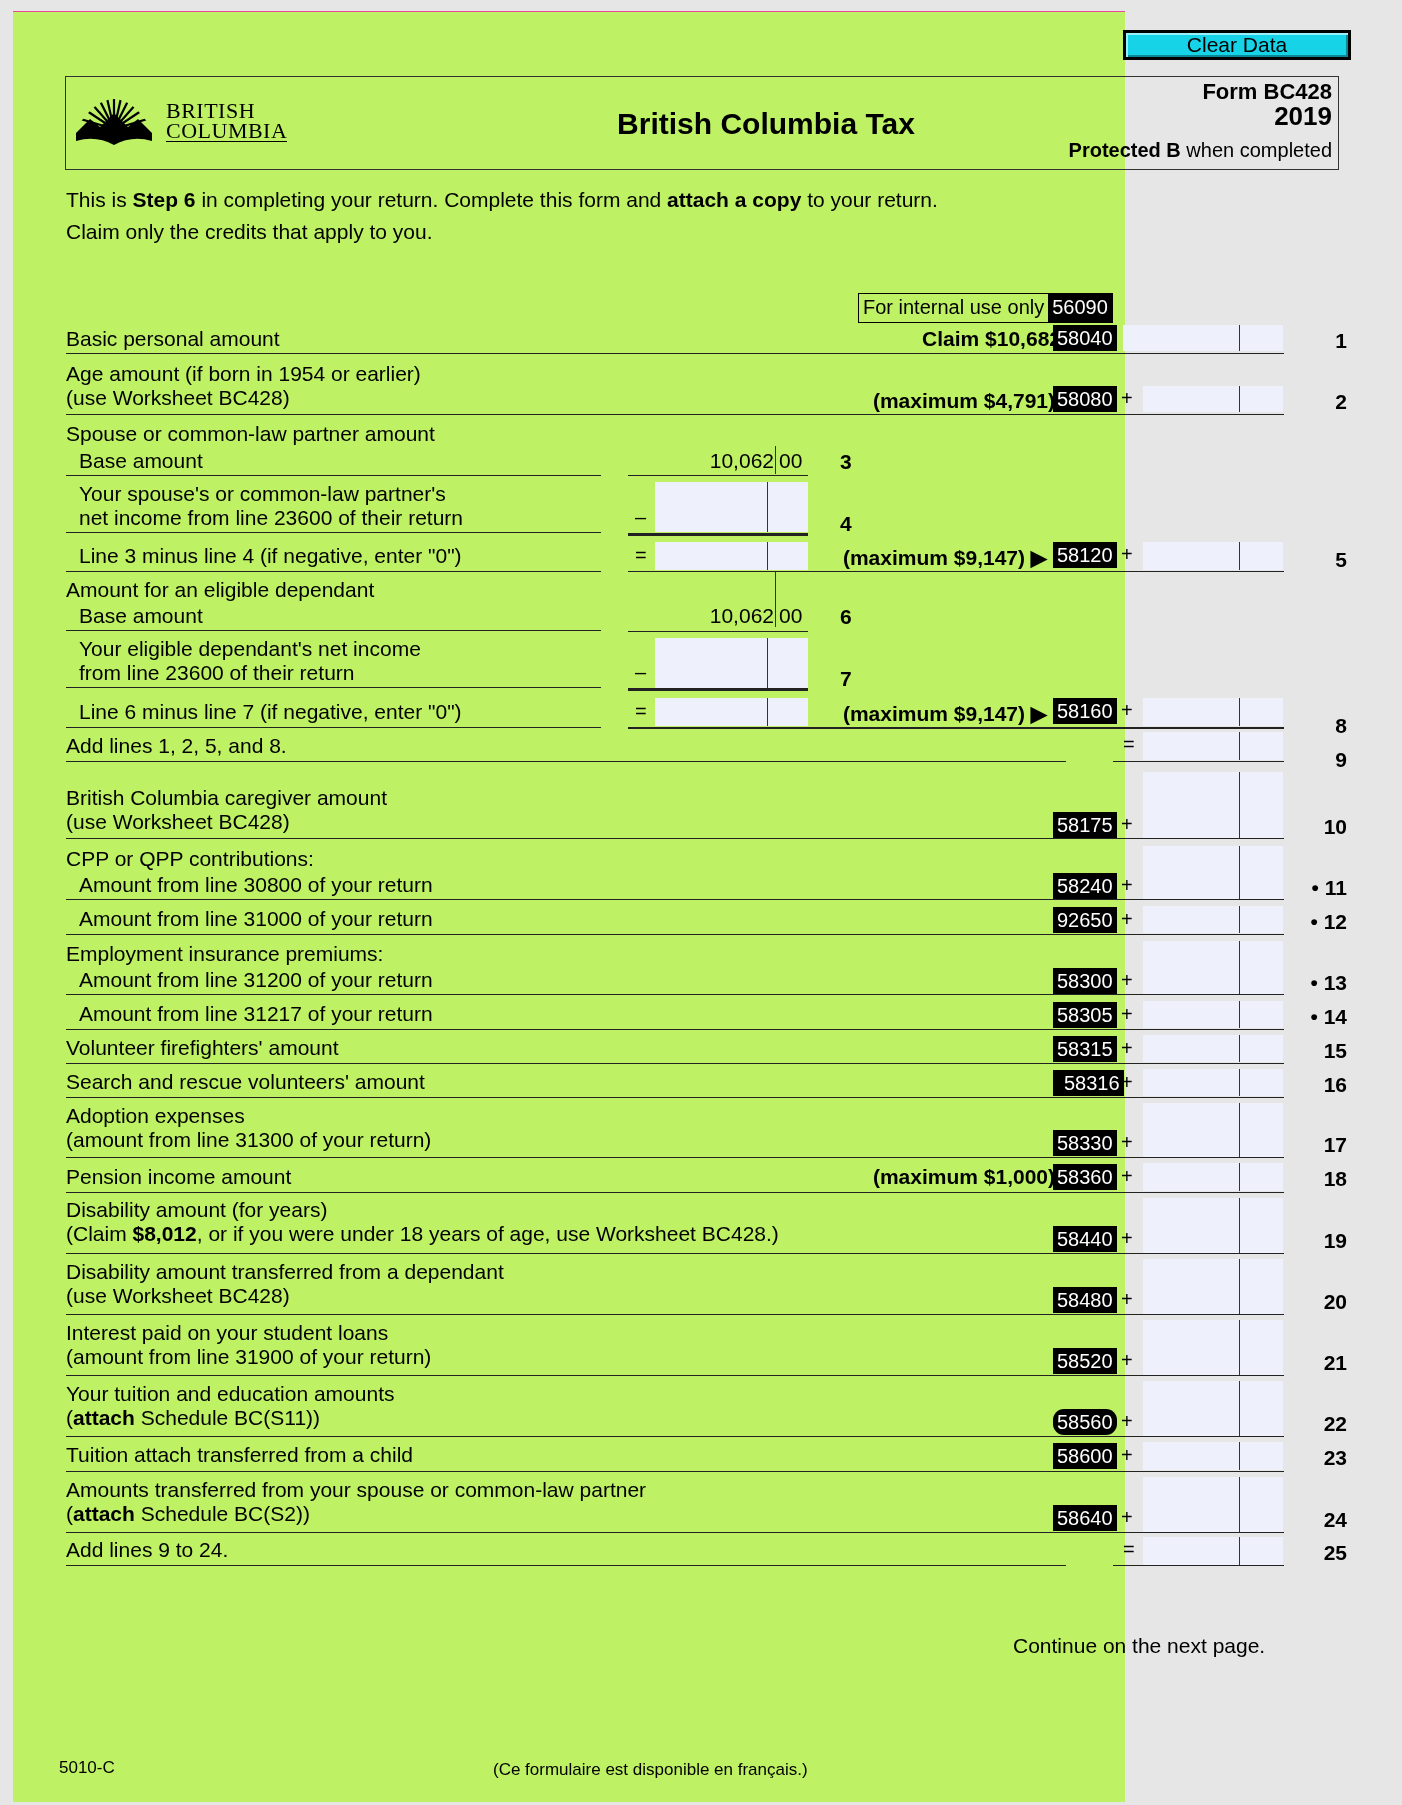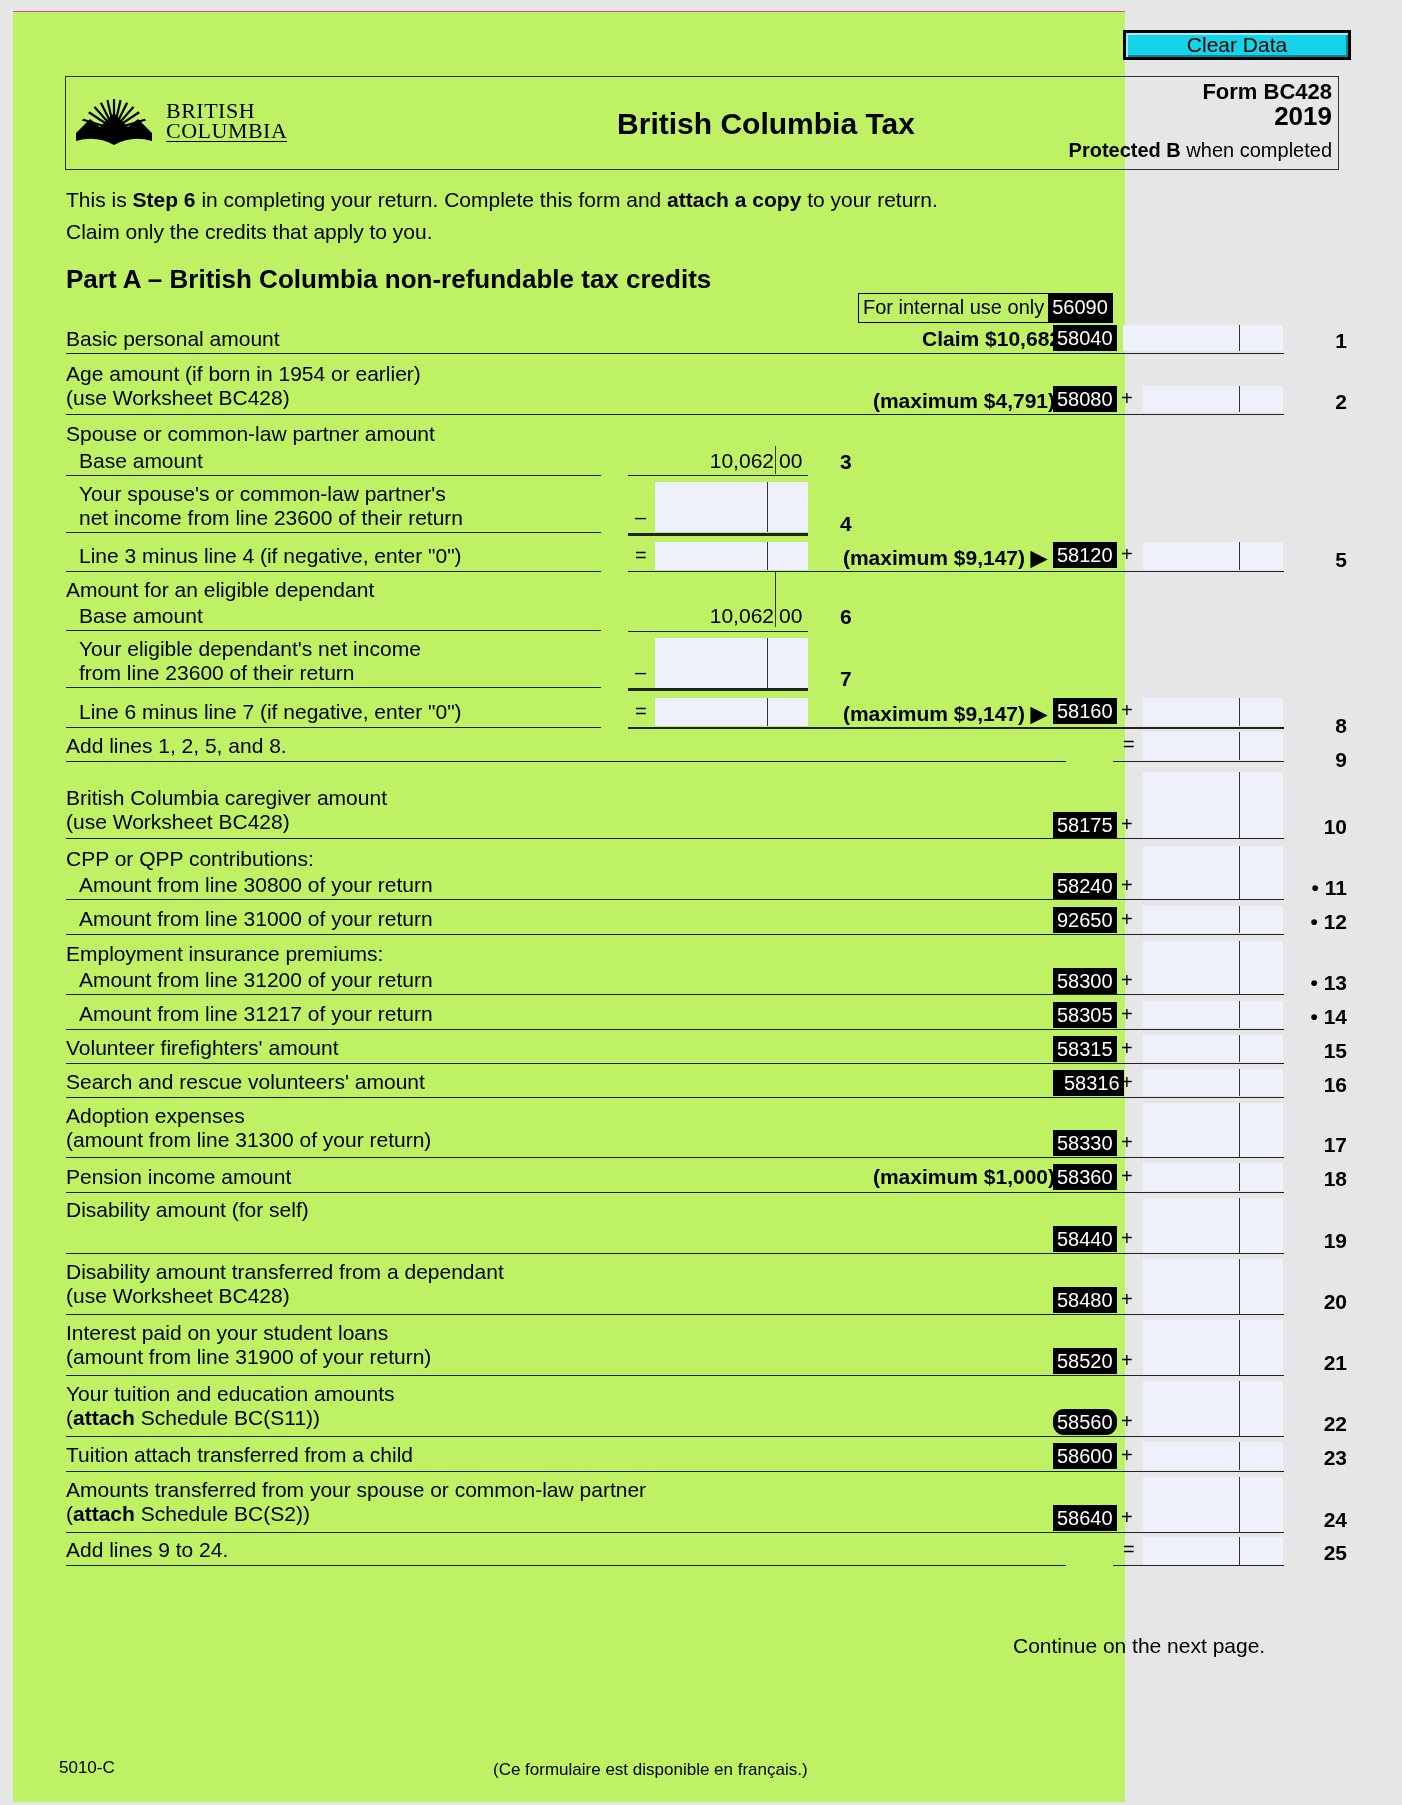--- a/index.html
+++ b/index.html
@@ -71,21 +71,20 @@
     <div class="protected">
       <b>Protected B</b><span> when completed</span>
     </div>
   </div>
 
   <div class="intro">
     <div><span>This is </span><b>Step 6</b><span> in completing your return. Complete this form and </span><b>attach a copy</b><span> to your return.</span></div>
     <div>Claim only the credits that apply to you.</div>
   </div>
 
-  <div class="part-title">Part A – British Columbia non-refundable tax credits</div>
 
   <div class="internal">
     <span class="lbl">For internal use only</span>
     <span class="code">56090</span>
   </div>
 
   <div class="txt" style="left:53px;top:315px;">Basic personal amount</div>
   <div class="txt bold" style="left:898px;top:315px;width:150px;text-align:right;">Claim $10,682</div>
   <span class="code abs" style="left:1040px;top:313px;">58040</span>
   <div class="field" style="left:1110px;top:313px;width:160px;height:26px;">
@@ -261,21 +260,22 @@
   <div class="txt" style="left:53px;top:1153px;">Pension income amount</div>
   <div class="txt bold" style="left:812px;top:1153px;width:230px;text-align:right;">(maximum $1,000)</div>
   <span class="code abs" style="left:1040px;top:1152px;">58360</span>
   <span class="plus" style="left:1108px;top:1153px;">+</span>
   <div class="field" style="left:1130px;top:1151px;width:140px;height:28px;">
       <div class="cents" style="left:96px;"></div>
     </div>
   <div class="row-line" style="left:53px;top:1180px;width:1218px;"></div>
   <div class="lnum" style="left:1284px;top:1155px;">18</div>
 
-  <div class="txt" style="left:53px;top:1186px;">Disability amount (for self)</div>
+  <div class="txt" style="left:53px;top:1186px;">Disability amount (for years)</div>
+  <div class="txt" style="left:53px;top:1210px;"><span>(Claim </span><b>$8,012</b><span>, or if you were under 18 years of age, use Worksheet BC428.)</span></div>
   <span class="code abs" style="left:1040px;top:1214px;">58440</span>
   <span class="plus" style="left:1108px;top:1215px;">+</span>
   <div class="field" style="left:1130px;top:1186px;width:140px;height:55px;">
       <div class="cents" style="left:96px;"></div>
     </div>
   <div class="row-line" style="left:53px;top:1241px;width:1218px;"></div>
   <div class="lnum" style="left:1284px;top:1217px;">19</div>
 
   <div class="txt" style="left:53px;top:1248px;">Disability amount transferred from a dependant</div>
   <div class="txt" style="left:53px;top:1272px;">(use Worksheet BC428)</div>

